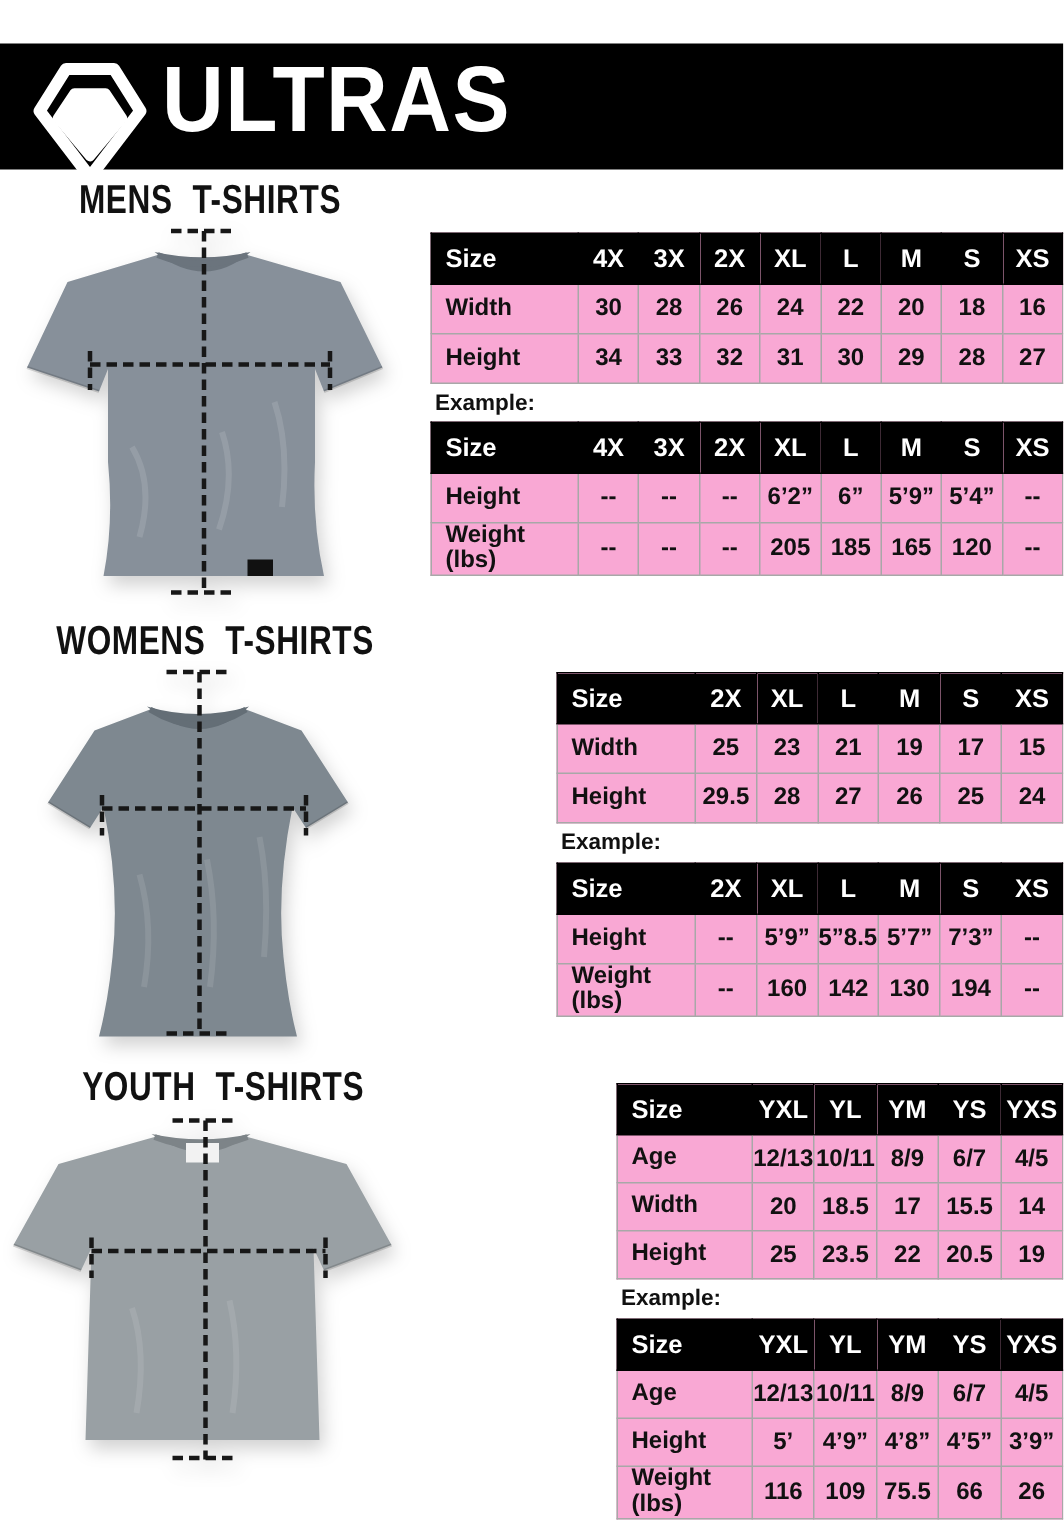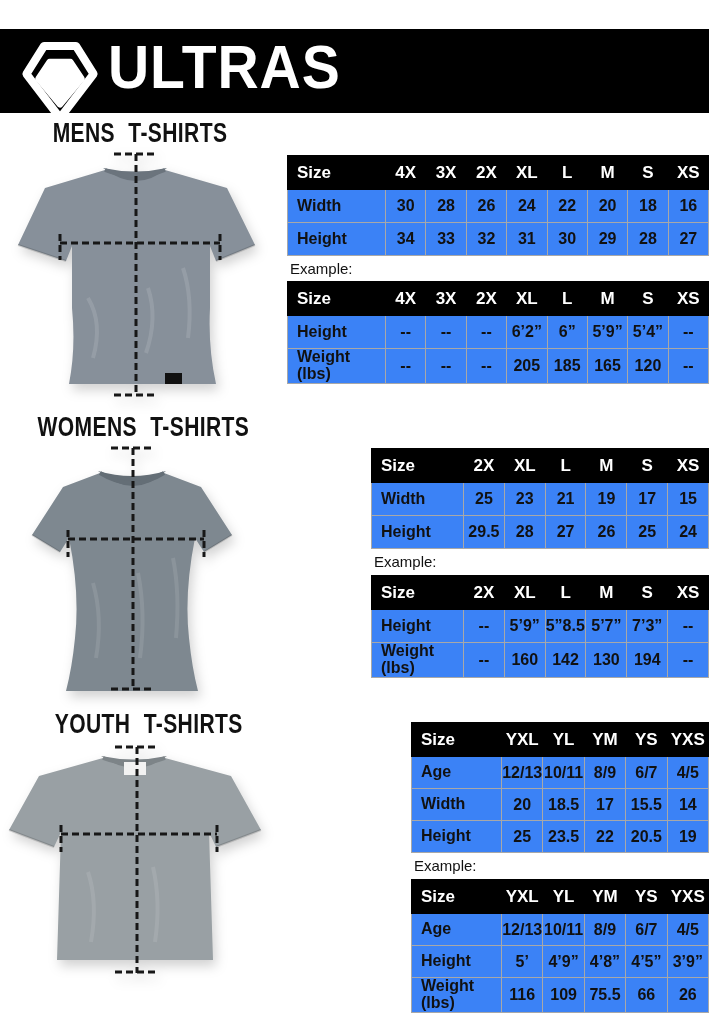--- a/index.html
+++ b/index.html
@@ -22,21 +22,21 @@
   #youth-title{left:30px;top:709px;width:225px;}
 
   
   .shirt{position:absolute;filter:drop-shadow(3px 6px 6px rgba(0,0,0,0.18));}
   #mens-shirt{left:8px;top:148px;}
   #womens-shirt{left:8px;top:443px;}
   #youth-shirt{left:3px;top:742px;}
   .meas{stroke:#171717;stroke-width:3;stroke-dasharray:7 4;fill:none;}
 
   
-  .sizetable{position:absolute;border-collapse:collapse;table-layout:fixed;background:#3b82f6;}
+  .sizetable{position:absolute;border-collapse:collapse;table-layout:fixed;background:#f9a8d4;}
   .sizetable th,.sizetable td{border:1px solid var(--table_border,#a8a8a8);font-weight:bold;
                               text-align:center;padding:0;overflow:hidden;}
   .sizetable thead th{background:var(--table_header_bg,#000);color:var(--table_header_text,#fff);
                       border-color:#000;font-size:17px;}
   .sizetable thead tr{height:34px;}
   .sizetable tbody tr{height:33px;}
   .sizetable thead th:first-child,.sizetable tbody th{text-align:left;padding-left:9px;}
   .sizetable tbody th{font-size:16px;line-height:1.05;}
   .sizetable td{font-size:16px;white-space:nowrap;}
   .sizetable td.small{font-size:16px;}
@@ -44,21 +44,21 @@
   .t-womens thead th:first-child{width:82px;}
   .t-youth thead th:first-child{width:80px;}
   .t-youth tbody tr{height:32px;}
   #mens-table1{left:287px;top:155px;width:422px;}
   #mens-table2{left:287px;top:281px;width:422px;}
   #womens-table1{left:371px;top:448px;width:338px;}
   #womens-table2{left:371px;top:575px;width:338px;}
   #youth-table1{left:411px;top:722px;width:298px;}
   #youth-table2{left:411px;top:879px;width:298px;}
 
-  .example-label{position:absolute;font-size:15px;font-weight:normal;color:#111;}
+  .example-label{position:absolute;font-size:15px;font-weight:bold;color:#111;}
   #mens-example-label{left:290px;top:260px;}
   #womens-example-label{left:374px;top:553px;}
   #youth-example-label{left:414px;top:857px;}
 </style>
 </head>
 <body>
 
 <div id="page">
 
   <div id="header">

